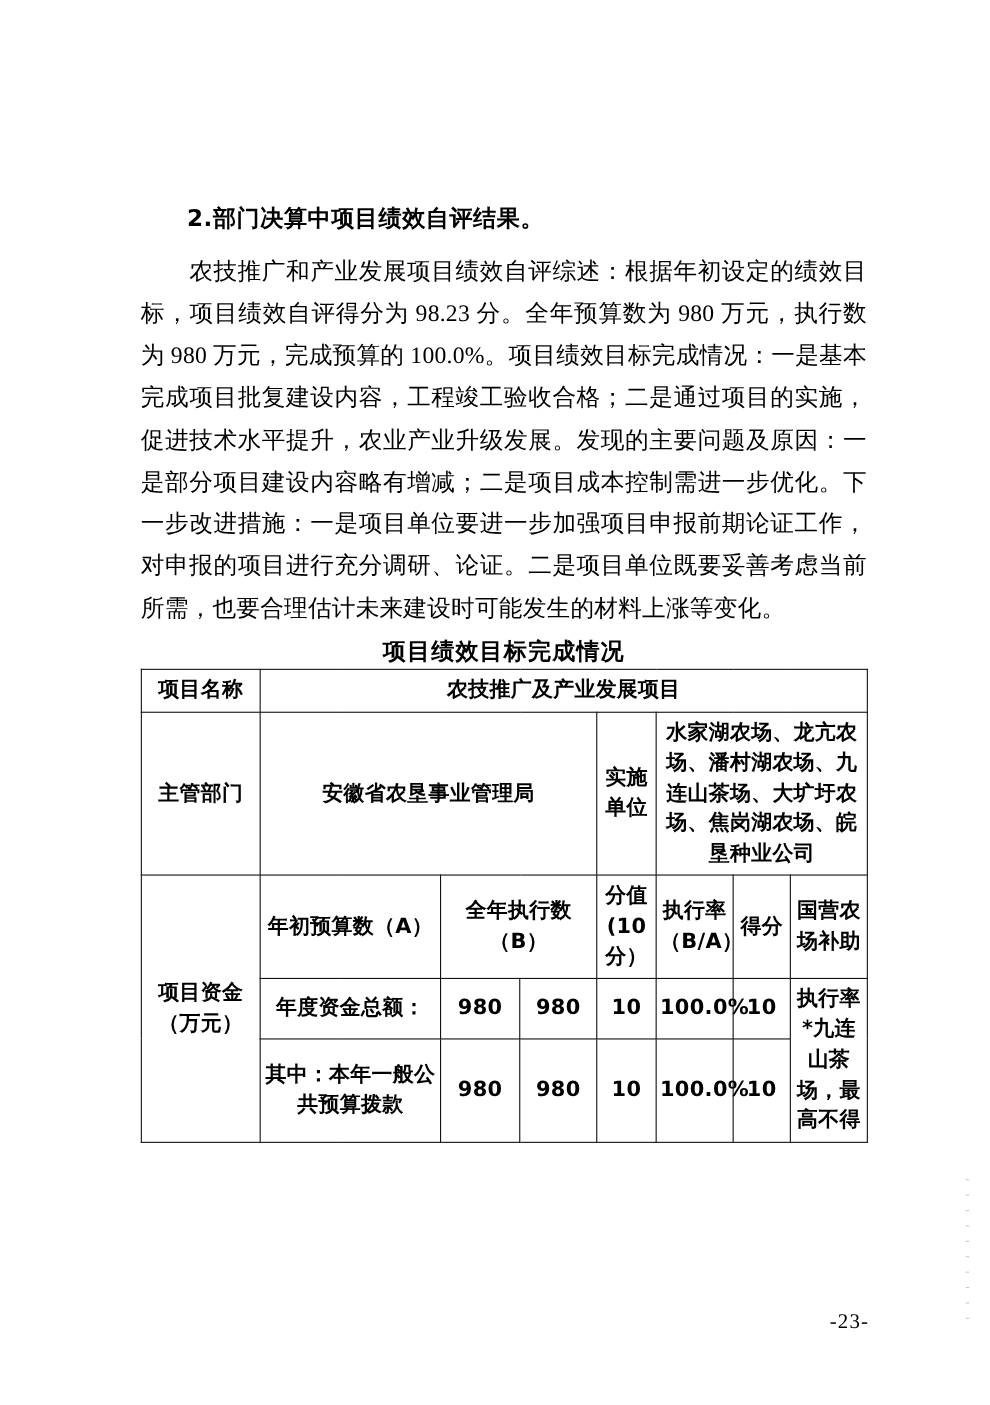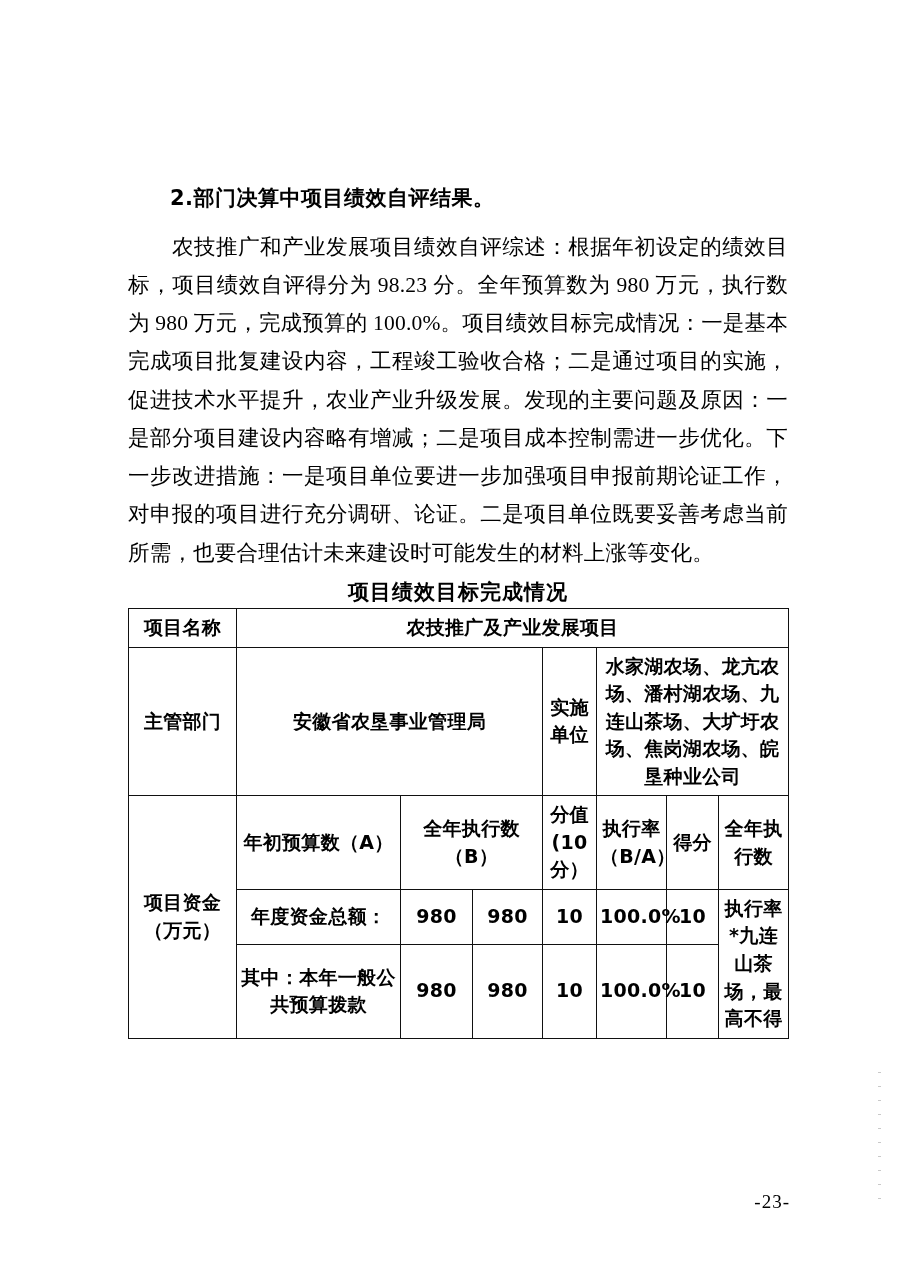--- a/index.html
+++ b/index.html
@@ -131,21 +131,21 @@
         <td class="tall">实施单位</td>
         <td class="tall small" colspan="3">水家湖农场、龙亢农场、潘村湖农场、九连山茶场、大圹圩农场、焦岗湖农场、皖垦种业公司</td>
       </tr>
       <tr>
         <td rowspan="3" class="row-lbl">项目资金<br>（万元）</td>
         <td colspan="2">年初预算数（A）</td>
         <td colspan="2">全年执行数（B）</td>
         <td>分值(10分）</td>
         <td>执行率（B/A）</td>
         <td>得分</td>
-        <td>全年执行数</td>
+        <td>国营农场补助</td>
       </tr>
       <tr>
         <td colspan="2">年度资金总额：</td>
         <td>980</td>
         <td>980</td>
         <td>10</td>
         <td>100.0%</td>
         <td>10</td>
         <td rowspan="2" class="small">执行率*九连山茶场，最高不得</td>
       </tr>

